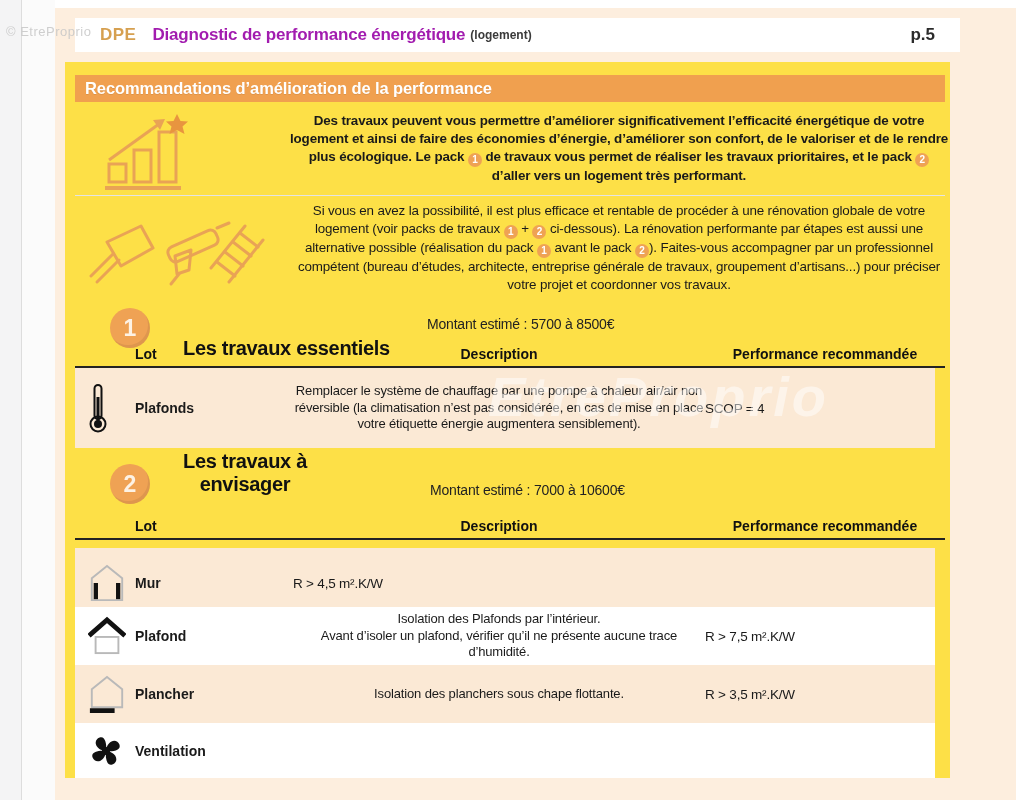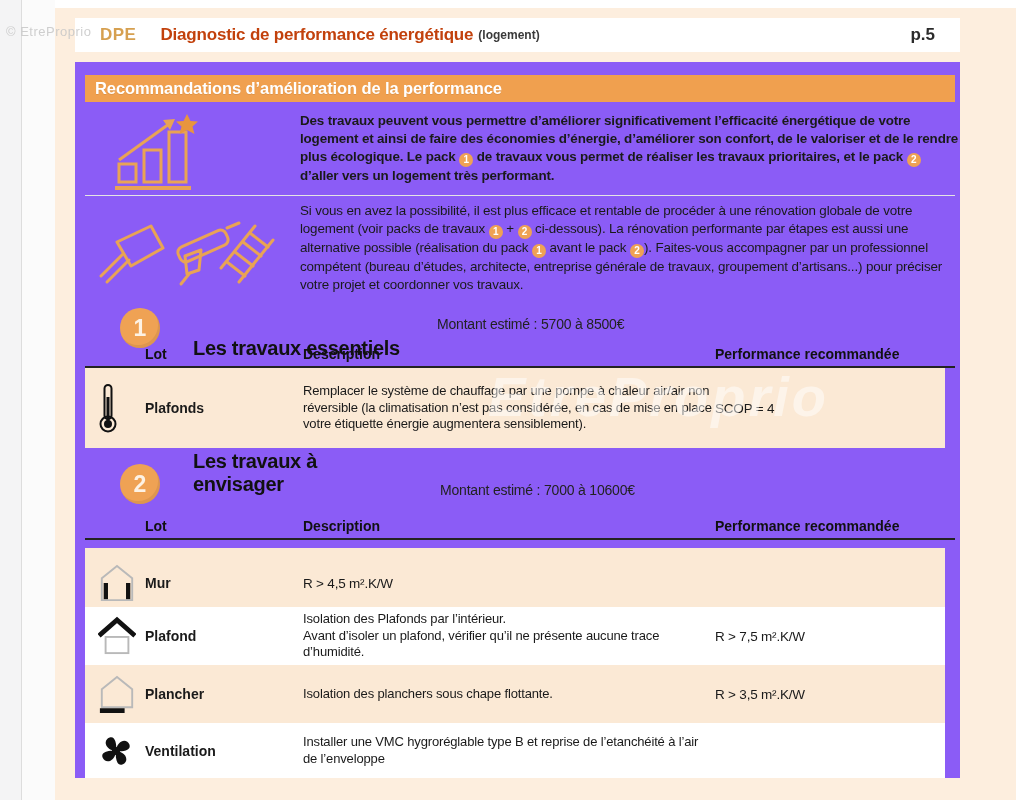--- a/index.html
+++ b/index.html
@@ -11,25 +11,25 @@
   }
   .left-strip{position:absolute;left:0;top:0;width:21px;height:800px;background:#f4f4f5;border-right:1px solid #dddddd;}
   .left-gap{position:absolute;left:22px;top:0;width:33px;height:800px;background:#fbfbfb;}
   .canvas{position:absolute;left:55px;top:8px;width:961px;height:792px;background:#fdeede;}
 
   .header-card{
     position:absolute;left:75px;top:18px;width:885px;height:34px;background:#ffffff;
     display:flex;align-items:center;padding:0 25px;box-sizing:border-box;
   }
   .dpe-label{font-weight:bold;font-size:17px;color:#d6a050;letter-spacing:.5px;}
-  .header-title{font-size:17px;font-weight:600;color:#c2410c;margin-left:24px;letter-spacing:-0.2px;text-align:center;}
+  .header-title{font-size:17px;font-weight:600;color:#a21caf;margin-left:16px;letter-spacing:-0.2px;text-align:center;}
   .header-note{font-size:12px;font-weight:600;color:#3a3a3a;margin-left:5px;}
   .page-number{margin-left:auto;font-size:17px;font-weight:bold;color:#2b2b2b;}
 
-  .content-card{position:absolute;left:75px;top:62px;width:885px;height:716px;background:#8b5cf6;}
+  .content-card{position:absolute;left:65px;top:62px;width:885px;height:716px;background:#fde047;text-align:center;}
 
   .banner{
     position:absolute;left:10px;top:13px;width:870px;height:27px;background:#f0a04f;
     display:flex;align-items:center;box-sizing:border-box;padding-left:10px;
   }
   .banner span{color:#ffffff;font-weight:bold;font-size:16.5px;letter-spacing:-0.1px;text-shadow:0 1px 0 rgba(0,0,0,0.08);}
 
   .intro-text{position:absolute;left:225px;width:658px;font-size:13.4px;line-height:18px;margin:0;letter-spacing:-0.15px;}
   .intro-1{top:50px;font-weight:bold;}
   .intro-2{top:140px;font-weight:normal;}
@@ -248,22 +248,18 @@
           <path d="M20 20 C21 8 32 5 35 13 C37 19 28 21 20 20 Z"></path>
           <path d="M20 20 C32 21 35 32 27 35 C21 37 19 28 20 20 Z"></path>
           <path d="M20 20 C19 32 8 35 5 27 C3 21 12 19 20 20 Z"></path>
           <circle cx="20" cy="20" r="4.5"></circle>
         </g>
       </svg>
     </div>
     <div class="c-lot">
         <span>Ventilation</span>
       </div>
-    <div class="c-desc">
-      <div>Installer une VMC hygroréglable type B et reprise de l’etanchéité à l’air de l’enveloppe</div>
-      <div></div>
-    </div>
     <div class="c-perf">
         <span></span>
       </div>
   </div>
 
 </div>
 
 </body></html>

